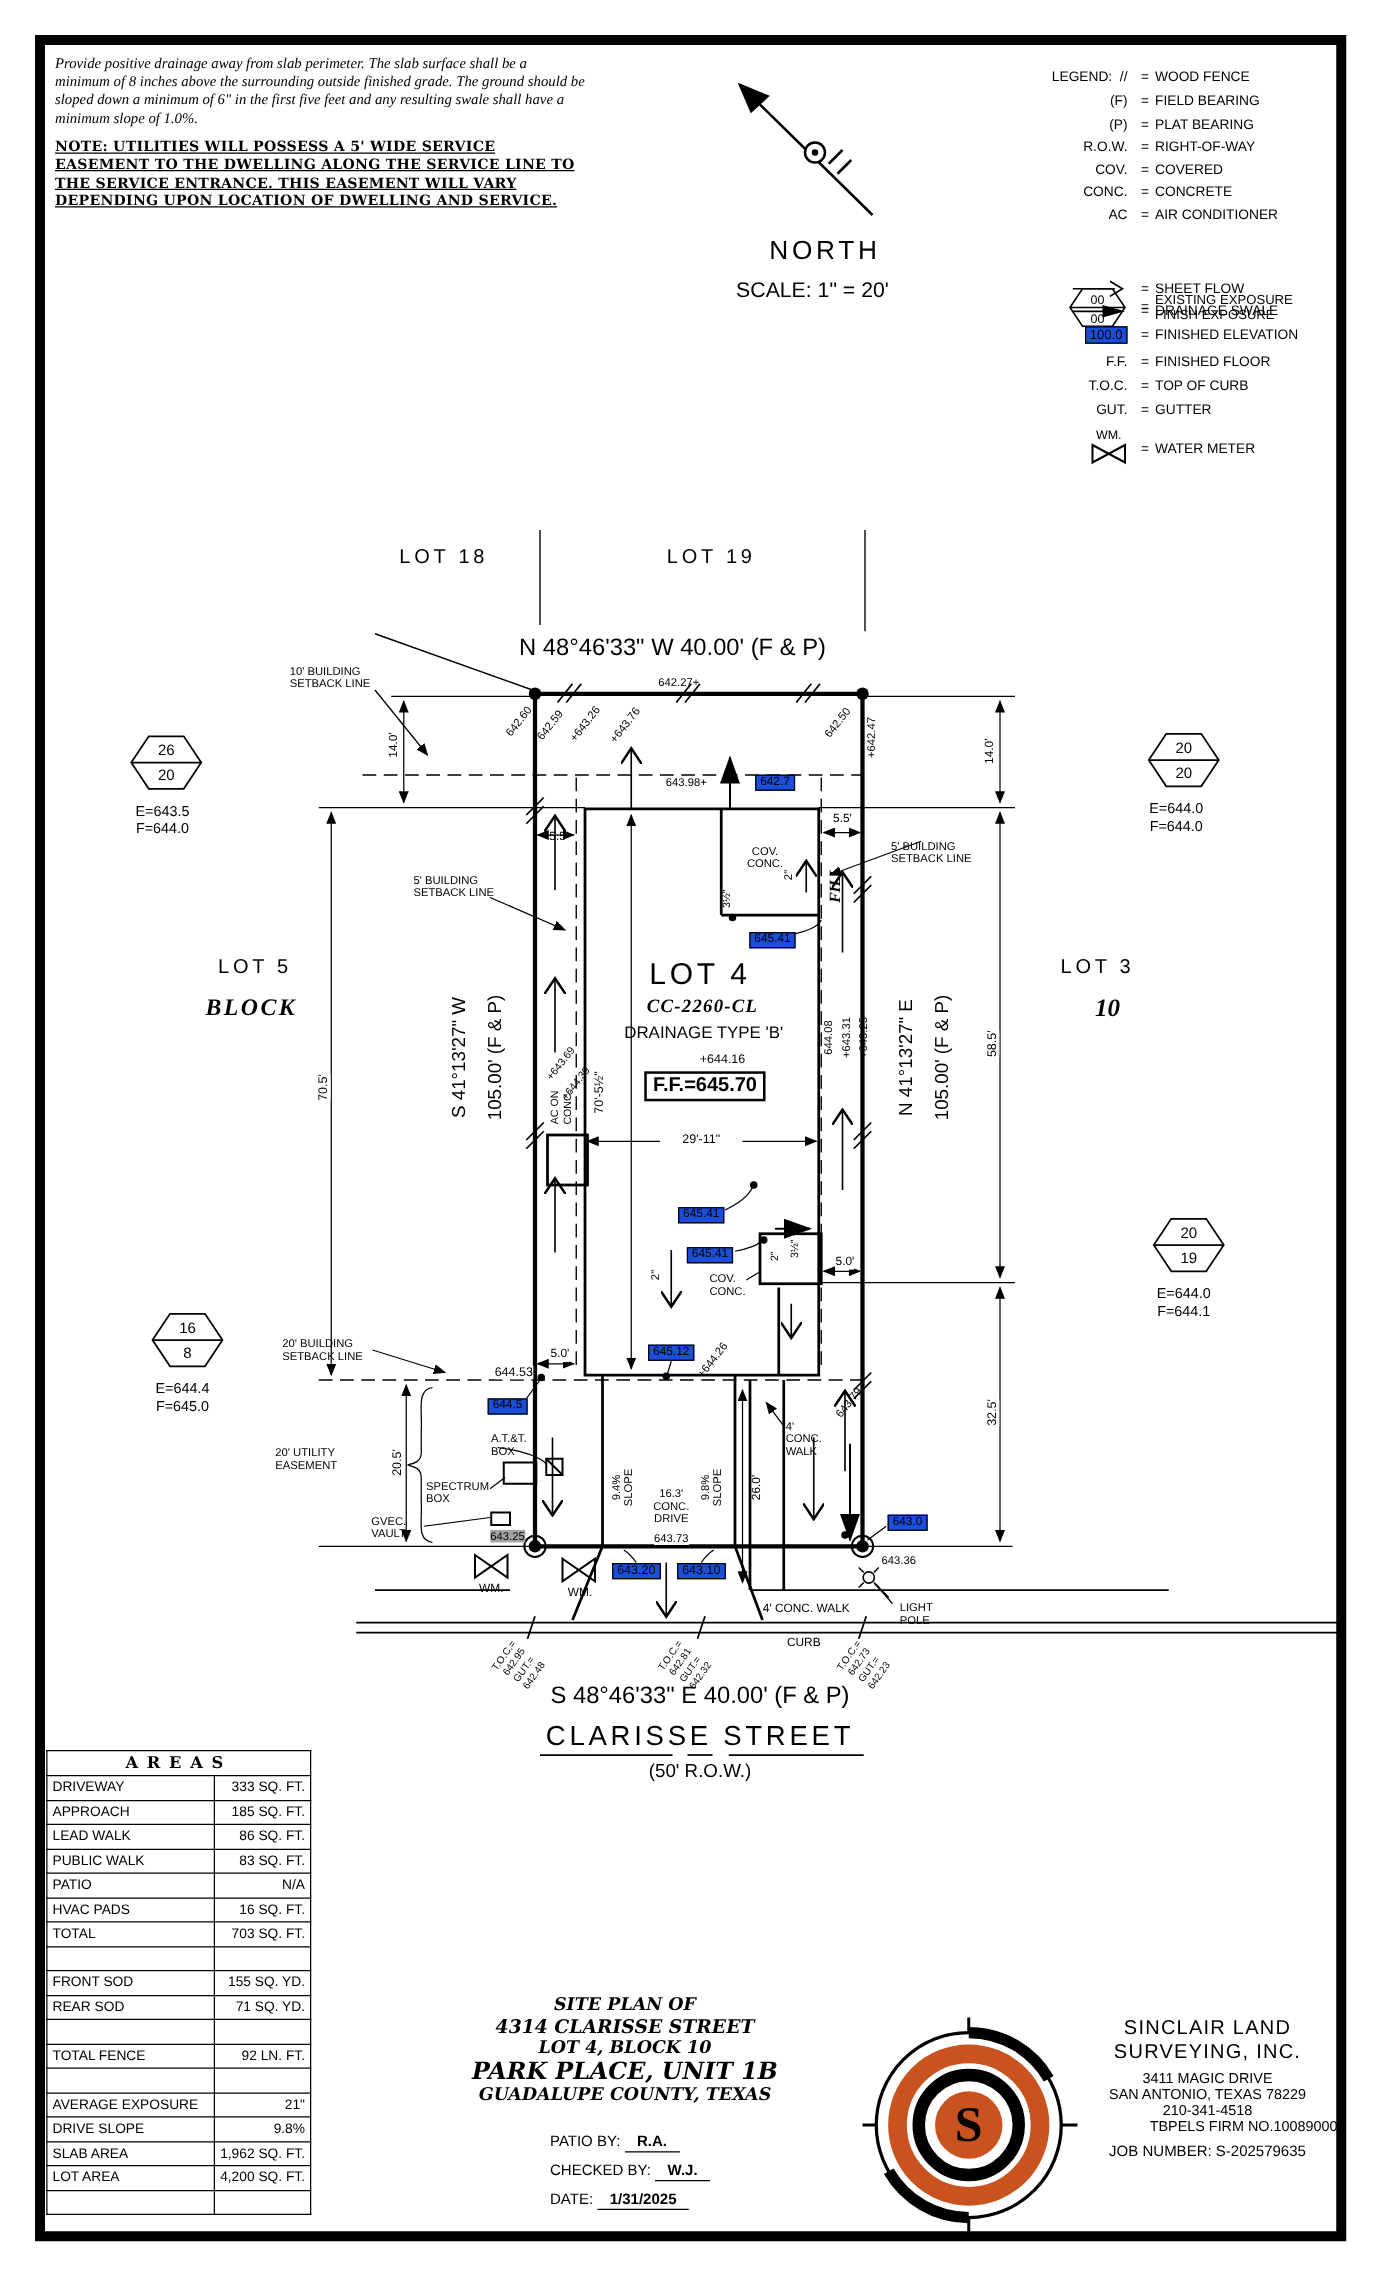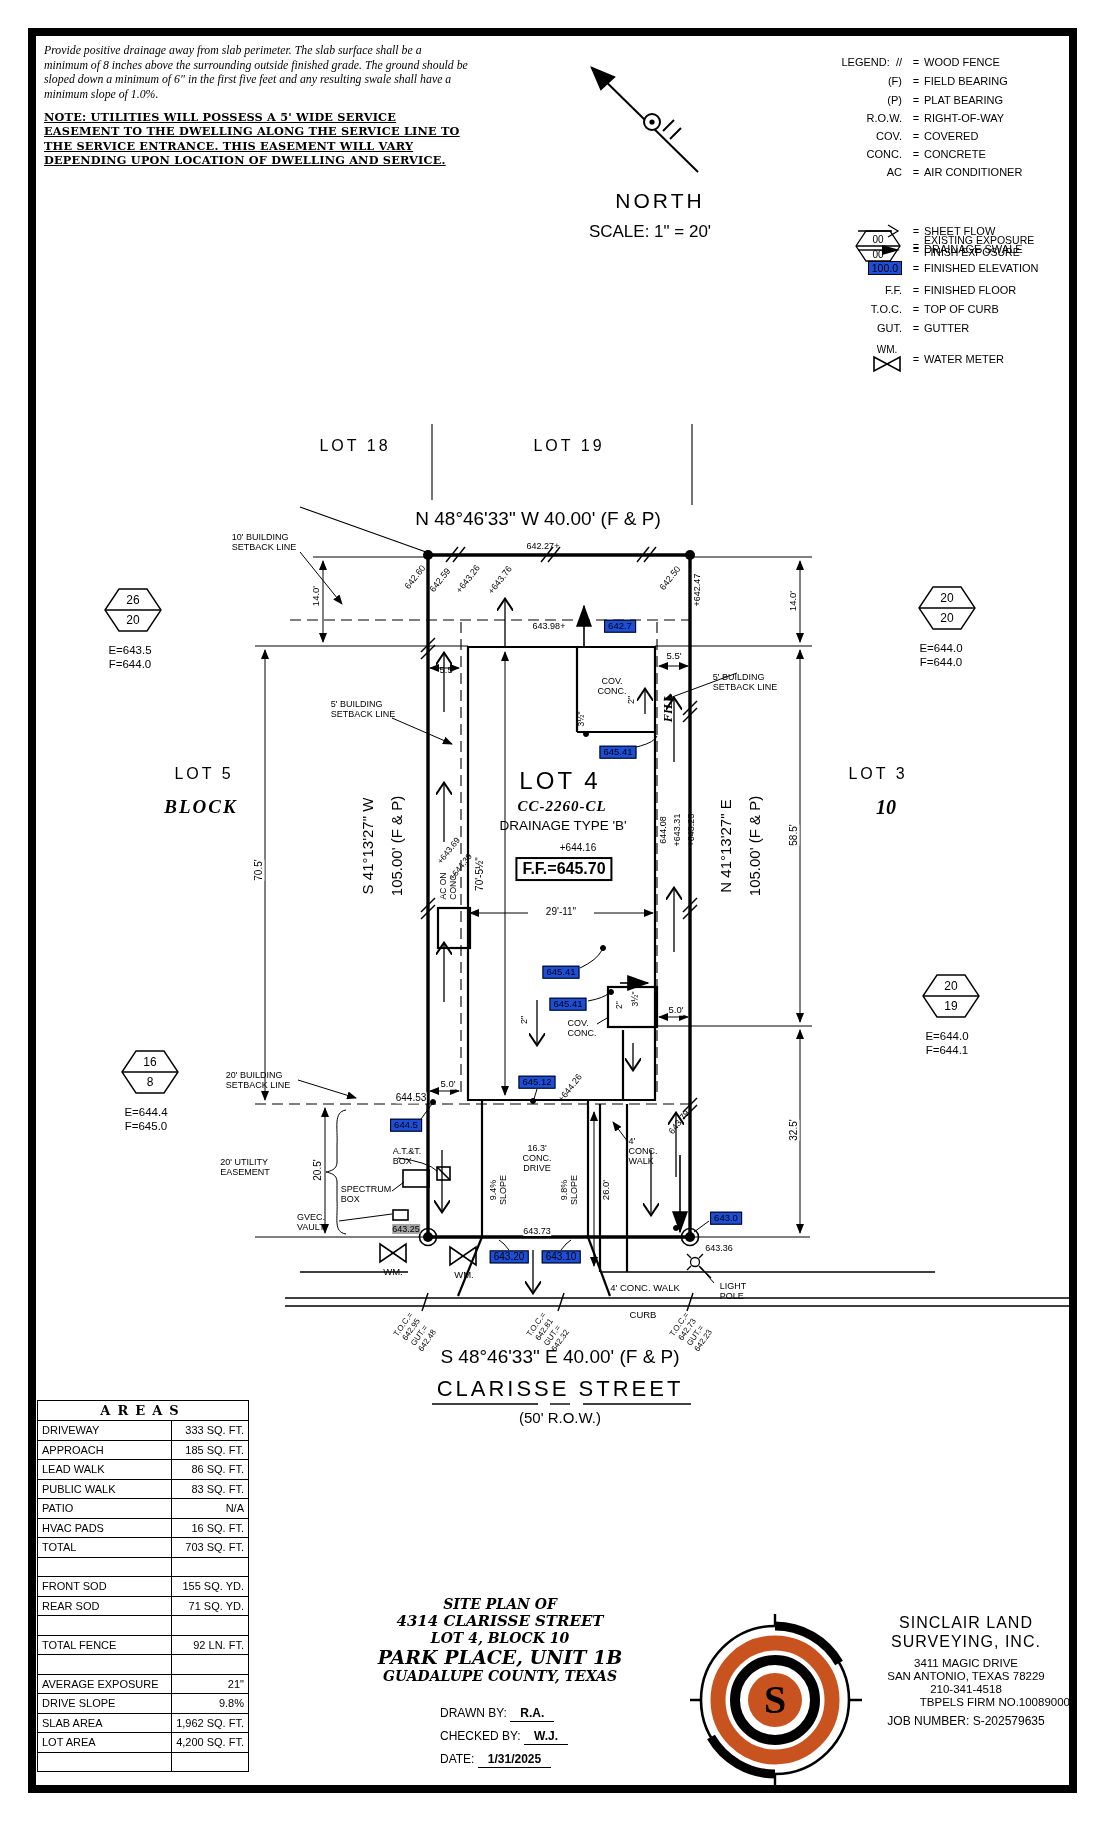--- a/index.html
+++ b/index.html
@@ -468,21 +468,21 @@
 EASEMENT</div>
   <div class="lbl ra" style="left:379px;top:1156px;font-size:9px;margin-left:28px;">A.T.&amp;T.
 BOX</div>
   <div class="lbl ra" style="left:366px;top:1194px;font-size:9px;">SPECTRUM
 BOX</div>
   <div class="lbl ra" style="left:311px;top:1222px;font-size:9px;">GVEC.
 VAULT</div>
   <div class="lbl" style="left:406px;top:1229px;font-size:9px;background:#a3a3a3;">643.25</div>
   <div class="lbl" style="left:537px;top:1231px;font-size:9px;background:#fff;">643.73</div>
   <div class="lbl" style="left:719px;top:1248px;font-size:9px;">643.36</div>
-  <div class="lbl" style="left:537px;top:1158px;font-size:9px;">16.3'
+  <div class="lbl" style="left:537px;top:1205px;font-size:9px;">16.3'
 CONC.
 DRIVE</div>
   <div class="lbl rot" style="left:498px;top:1190px;font-size:9px;">9.4%
 SLOPE</div>
   <div class="lbl rot" style="left:569px;top:1190px;font-size:9px;">9.8%
 SLOPE</div>
   <div class="lbl rot" style="left:606px;top:1190px;font-size:9.5px;">26.0'</div>
   <div class="lbl la" style="left:643px;top:1151px;font-size:9px;">4'
 CONC.
 WALK</div>
@@ -595,21 +595,21 @@
     </table>
 
   <div id="tblock">
     <div style="font-size:14px;">SITE PLAN OF</div>
     <div style="font-size:15px;">4314 CLARISSE STREET</div>
     <div style="font-size:14px;">LOT 4, BLOCK 10</div>
     <div style="font-size:19px;">PARK PLACE, UNIT 1B</div>
     <div style="font-size:14px;">GUADALUPE COUNTY, TEXAS</div>
   </div>
   <div class="byrow" style="top:1706px;">
-    <span>DRAWN BY:</span>
+    <span>PATIO BY:</span>
     <span class="v">R.A.</span>
   </div>
   <div class="byrow" style="top:1729px;">
     <span>CHECKED BY:</span>
     <span class="v">W.J.</span>
   </div>
   <div class="byrow" style="top:1752px;">
     <span>DATE:</span>
     <span class="v">1/31/2025</span>
   </div>

